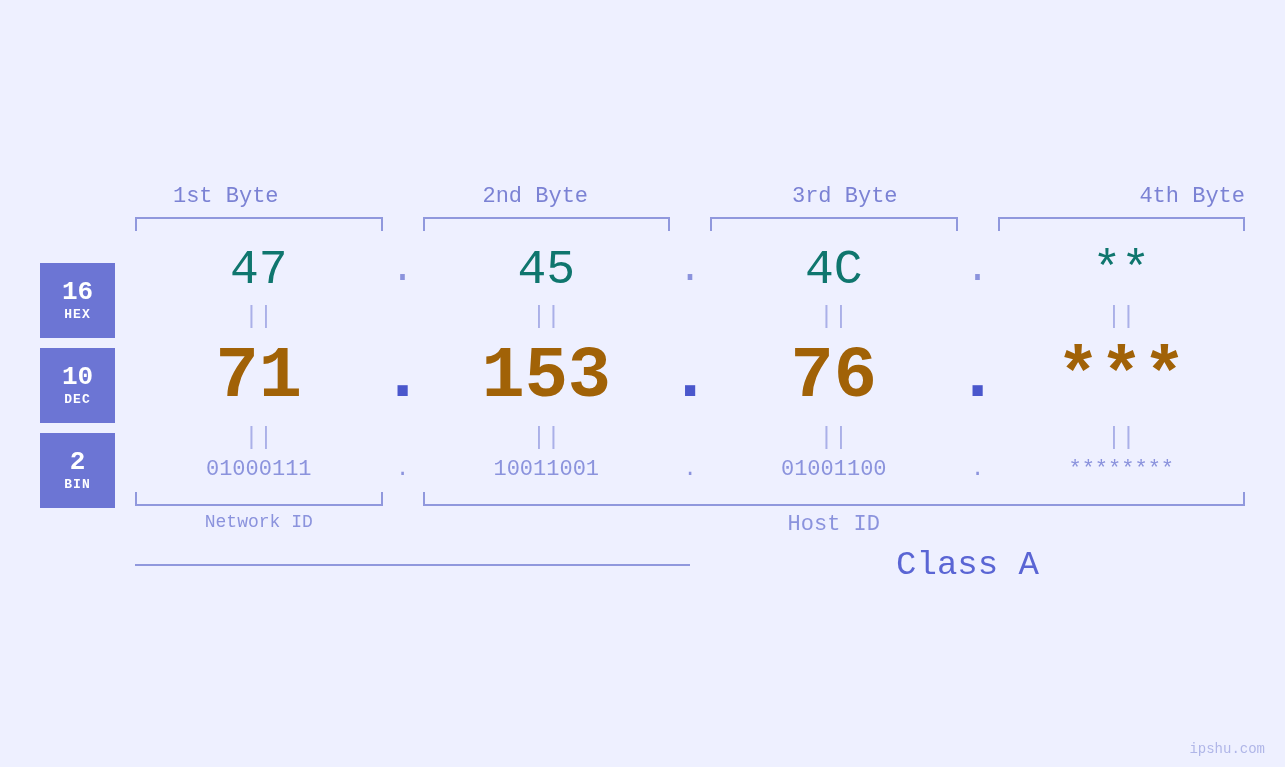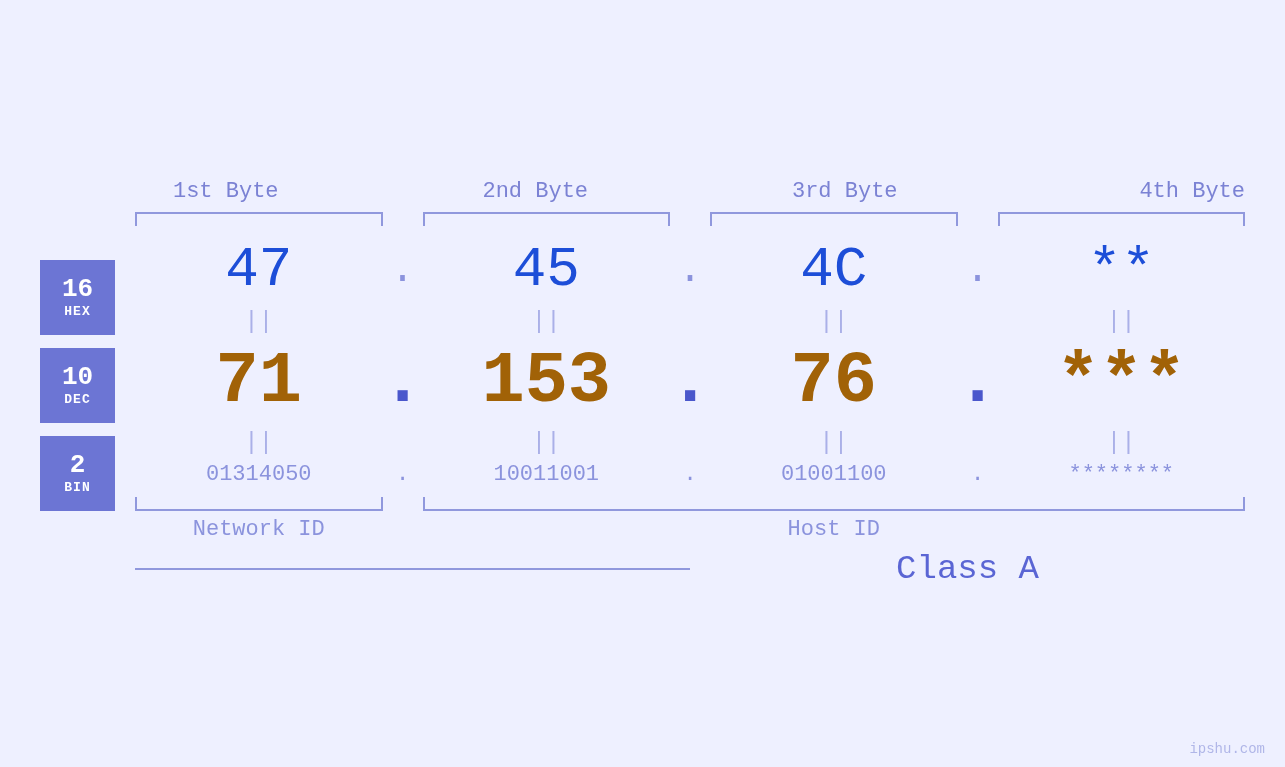--- a/index.html
+++ b/index.html
@@ -106,22 +106,22 @@
 
     .dot-col {
       display: flex;
       align-items: center;
       justify-content: center;
       width: 40px;
     }
 
     
     .hex-row .byte-val {
-      color: #1d4ed8;
-      font-size: 56px;
+      color: #0f766e;
+      font-size: 48px;
     }
 
     .hex-row .dot-col {
       color: #8b93dd;
       font-size: 40px;
     }
 
     
     .eq-row {
       display: flex;
@@ -157,21 +157,21 @@
       font-size: 22px;
     }
 
     .bin-row .dot-col {
       color: #8b93dd;
       font-size: 22px;
     }
 
     .net-id-label {
       color: #8b93dd;
-      font-size: 22px;
+      font-size: 18px;
       text-align: center;
     }
 
     .host-id-label {
       color: #8b93dd;
       font-size: 22px;
       text-align: center;
     }
 
     .class-line {
@@ -340,21 +340,21 @@
         <div class="eq-item">||</div>
         <div style="width:40px;"></div>
         <div class="eq-item">||</div>
         <div style="width:40px;"></div>
         <div class="eq-item">||</div>
         <div style="width:40px;"></div>
         <div class="eq-item">||</div>
       </div>
 
       <div class="values-row bin-row">
-        <div class="byte-val">01314050</div>
+        <div class="byte-val">01000111</div>
         <div class="dot-col">.</div>
         <div class="byte-val">10011001</div>
         <div class="dot-col">.</div>
         <div class="byte-val">01001100</div>
         <div class="dot-col">.</div>
         <div class="byte-val">********</div>
       </div>
 
       <div style="display:flex; width:100%; margin-top:8px;">
 

